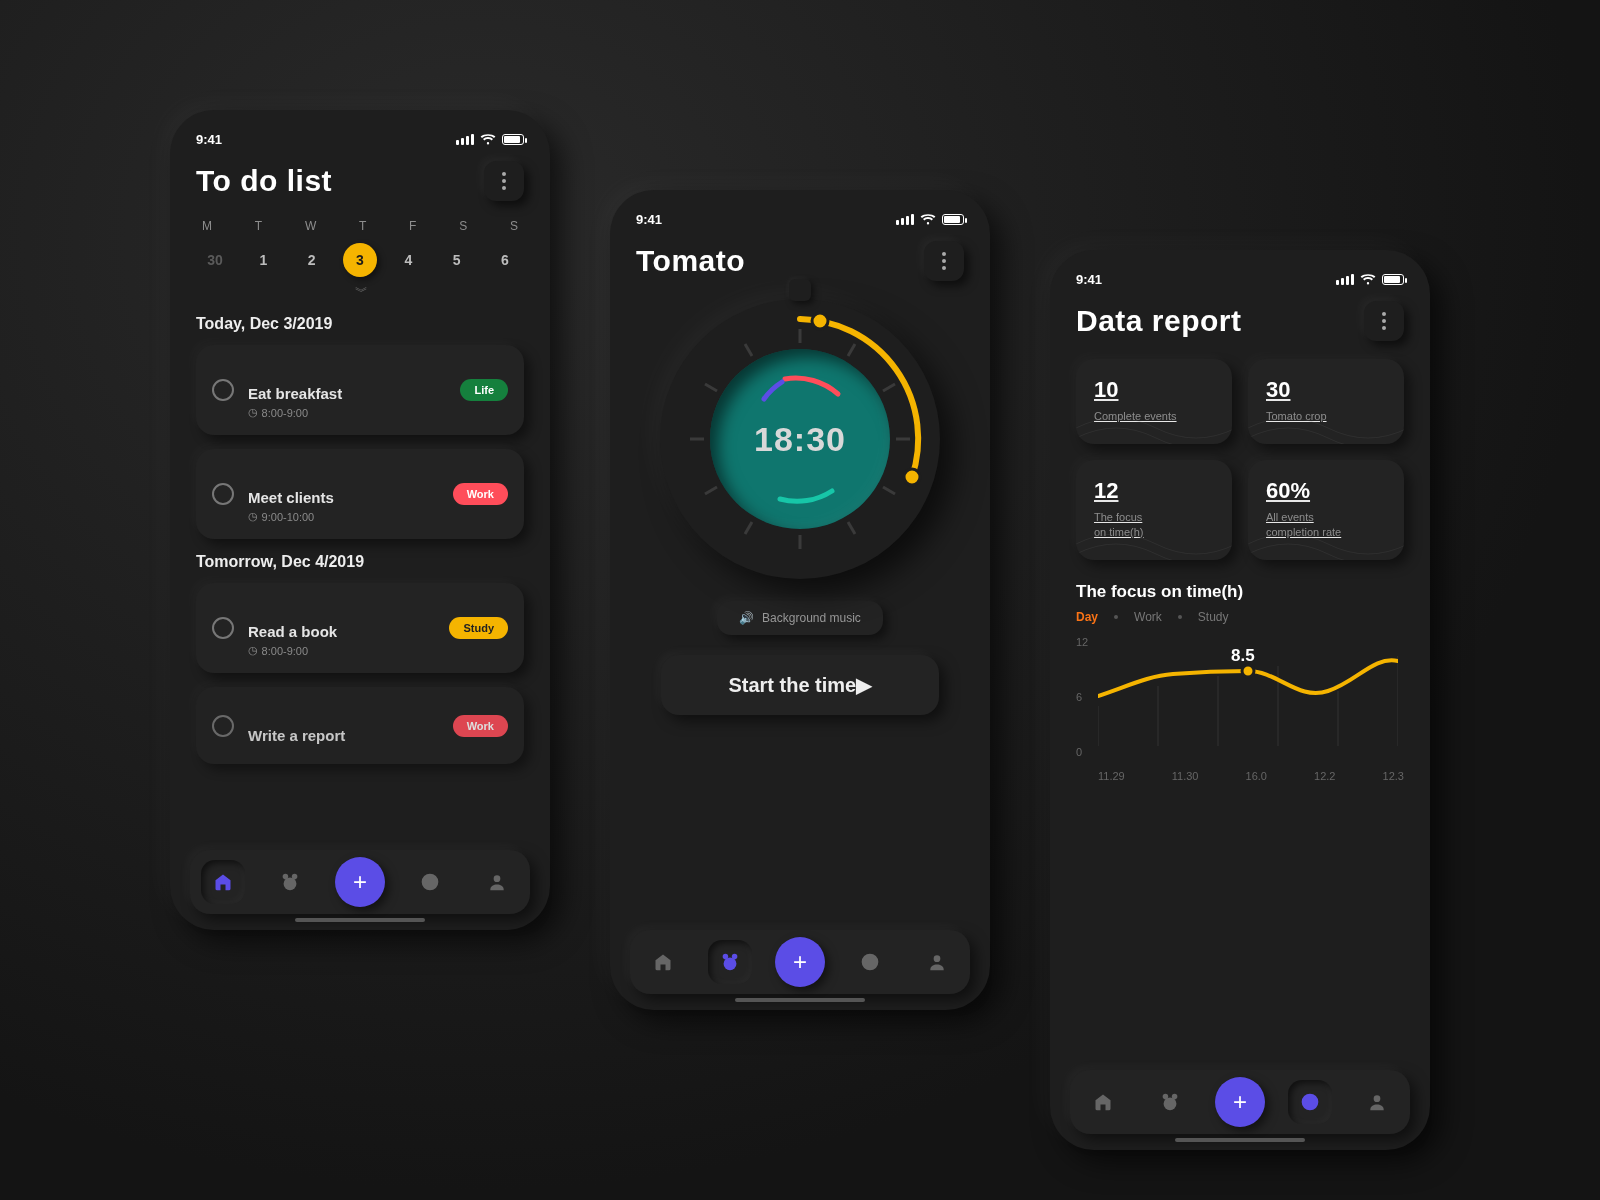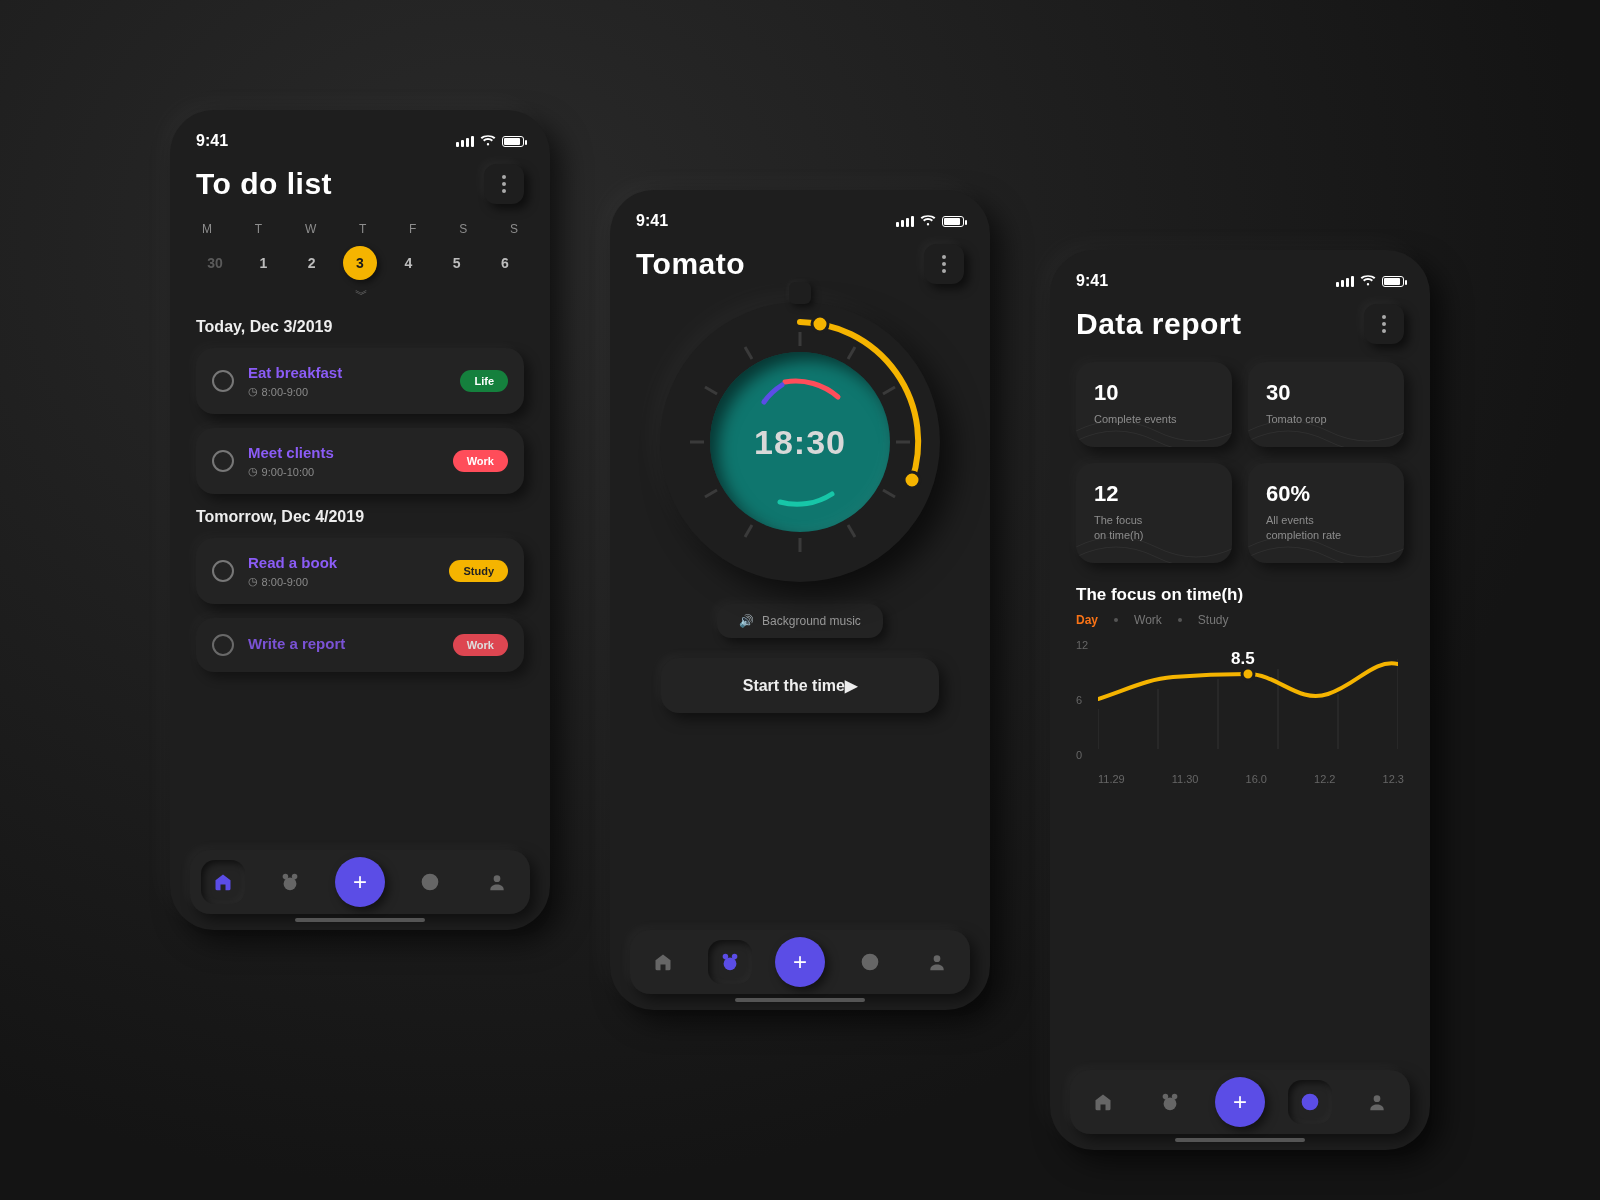--- a/index.html
+++ b/index.html
@@ -19,21 +19,21 @@
     width: 380px;
     border-radius: 44px;
     background: #1e1e1e;
     box-shadow: 12px 12px 28px rgba(0,0,0,.6), -10px -10px 24px rgba(255,255,255,.03);
     padding: 22px 26px 26px;
     position: relative;
   }
   .phone.p2 { margin-top: 80px; }
   .phone.p3 { margin-top: 140px; }
 
-  .status-bar { display: flex; justify-content: space-between; align-items: center; font-size: 16px; font-weight: 600; color: #fff; margin-bottom: 14px; }
+  .status-bar { display: flex; justify-content: space-between; align-items: center; font-size: 13px; font-weight: 600; color: #fff; margin-bottom: 14px; }
   .status-icons { display: flex; gap: 6px; align-items: center; }
   .sig { display:flex; gap:2px; align-items:flex-end; }
   .sig span { width:3px; background:#fff; border-radius:1px; }
   .sig span:nth-child(1){height:5px}.sig span:nth-child(2){height:7px}.sig span:nth-child(3){height:9px}.sig span:nth-child(4){height:11px}
   .battery { width:22px; height:11px; border:1.5px solid #fff; border-radius:3px; position:relative; }
   .battery::after { content:""; position:absolute; right:-4px; top:3px; width:2px; height:5px; background:#fff; border-radius:1px; }
   .battery::before { content:""; position:absolute; left:1px; top:1px; width:16px; height:7px; background:#fff; border-radius:1px; }
 
   .header { display:flex; justify-content:space-between; align-items:center; margin-bottom:18px; }
   .title { font-size: 30px; font-weight: 800; color:#fff; letter-spacing:.5px; }
@@ -47,21 +47,21 @@
   .date-cell { width:34px; height:34px; display:flex; align-items:center; justify-content:center; font-size:14px; color:#bdbdbd; font-weight:600; cursor:pointer; border-radius:50%; }
   .date-cell.muted { color:#5a5a5a; }
   .date-cell.selected { background:#f5b400; color:#1a1a1a; box-shadow: 3px 3px 6px rgba(0,0,0,.45); }
   .chevrons { text-align:center; color:#666; margin:6px 0 8px; font-size:13px; letter-spacing:-3px; }
 
   .section-label { font-size:16px; font-weight:700; color:#eee; margin: 14px 0 12px; }
 
   .task { background:#232323; border-radius:18px; padding:16px 16px; display:flex; align-items:center; gap:14px; box-shadow: 6px 6px 12px rgba(0,0,0,.45), -5px -5px 10px rgba(255,255,255,.025); margin-bottom:14px; position:relative; }
   .task .ring { width:22px; height:22px; border:2px solid #777; border-radius:50%; flex-shrink:0; }
   .task .info { flex:1; }
-  .task .name { font-size:15px; font-weight:700; color:#8b5cf6; margin-bottom:4px; }
+  .task .name { font-size:15px; font-weight:700; color:#e5e5e5; margin-bottom:4px;margin-top:24px; }
   .task .time { font-size:11px; color:#8a8a8a; display:flex; align-items:center; gap:4px; }
   .task .tag { font-size:11px; font-weight:600; padding:5px 14px; border-radius:999px; color:#fff; }
 
   
   .tabbar { position:absolute; bottom:16px; left:20px; right:20px; height:64px; background:#232323; border-radius:20px; box-shadow: 6px 6px 14px rgba(0,0,0,.5), -5px -5px 10px rgba(255,255,255,.03); display:flex; align-items:center; justify-content:space-around; }
   .tabbar .tab { width:44px; height:44px; display:flex; align-items:center; justify-content:center; border-radius:14px; cursor:pointer; color:#666; }
   .tabbar .tab.active { color:#5b4de6; box-shadow: inset 3px 3px 6px rgba(0,0,0,.55), inset -3px -3px 6px rgba(255,255,255,.03); }
   .tabbar .fab { width:50px; height:50px; border-radius:50%; background:#5b4de6; display:flex; align-items:center; justify-content:center; color:#fff; font-size:24px; font-weight:300; box-shadow: 4px 4px 10px rgba(0,0,0,.5); cursor:pointer; }
   .home-ind { position:absolute; bottom:8px; left:50%; transform:translateX(-50%); width:130px; height:4px; border-radius:4px; background:#555; }
 
@@ -69,24 +69,24 @@
   .p2 { height: 820px; }
   .p3 { height: 900px; }
 
   
   .dial-wrap { width:280px; height:280px; margin: 8px auto 0; position:relative; border-radius:50%; background:#1e1e1e; box-shadow: 14px 14px 30px rgba(0,0,0,.6), -10px -10px 24px rgba(255,255,255,.035); display:flex; align-items:center; justify-content:center; }
   .inner-dial { width:180px; height:180px; border-radius:50%; background:#0f766e; box-shadow: inset 8px 8px 16px rgba(0,0,0,.55), inset -6px -6px 12px rgba(255,255,255,.03); display:flex; flex-direction:column; align-items:center; justify-content:center; position:relative; }
   .stem { position:absolute; top:-20px; left:50%; transform:translateX(-50%); width:22px; height:22px; border-radius:6px; background:#1e1e1e; box-shadow: 3px 3px 6px rgba(0,0,0,.5), -2px -2px 5px rgba(255,255,255,.04); }
   .timer-val { font-size:34px; font-weight:800; color:#d8d8d8; letter-spacing:1px; }
 
   .pill { margin: 22px auto 0; padding: 10px 22px; border-radius:14px; background:#232323; box-shadow: 5px 5px 10px rgba(0,0,0,.45), -4px -4px 8px rgba(255,255,255,.03); font-size:12px; color:#999; display:flex; gap:8px; align-items:center; width:fit-content; cursor:pointer; }
-  .big-btn { margin: 20px auto 0; width: 85%; padding:18px; border-radius:18px; background:#232323; box-shadow: 6px 6px 14px rgba(0,0,0,.5), -5px -5px 10px rgba(255,255,255,.03); font-size:16px; font-weight:700; color:#eee; display:flex; align-items:center; justify-content:center; cursor:pointer; }
+  .big-btn { margin: 20px auto 0; width: 85%; padding:18px; border-radius:18px; background:#232323; box-shadow: 6px 6px 14px rgba(0,0,0,.5), -5px -5px 10px rgba(255,255,255,.03); font-size:20px; font-weight:700; color:#eee; display:flex; align-items:center; justify-content:center; cursor:pointer; }
 
   
-  .stat-grid { display:grid; grid-template-columns:1fr 1fr; gap:16px; margin-top:4px; }
+  .stat-grid { display:grid; grid-template-columns:1fr 1fr; gap:16px; margin-top:4px;text-decoration:underline; }
   .stat { background:#232323; border-radius:18px; padding:18px 18px 20px; box-shadow: 6px 6px 12px rgba(0,0,0,.45), -5px -5px 10px rgba(255,255,255,.025); position:relative; overflow:hidden; }
   .stat .num { font-size:22px; font-weight:800; color:#fff; margin-bottom:6px; }
   .stat .lbl { font-size:11px; color:#8d8d8d; line-height:1.35; }
   .stat svg.waves { position:absolute; bottom:-4px; left:0; right:0; opacity:.18; }
 
   .chart-title { font-size:17px; font-weight:700; color:#fff; margin-top:22px; margin-bottom:8px; }
   .range { display:flex; gap:16px; font-size:12px; align-items:center; color:#777; margin-bottom:12px; }
   .range .sel { color:#f97316; font-weight:700; }
   .range .dot { width:4px; height:4px; border-radius:50%; background:#555; }
 

